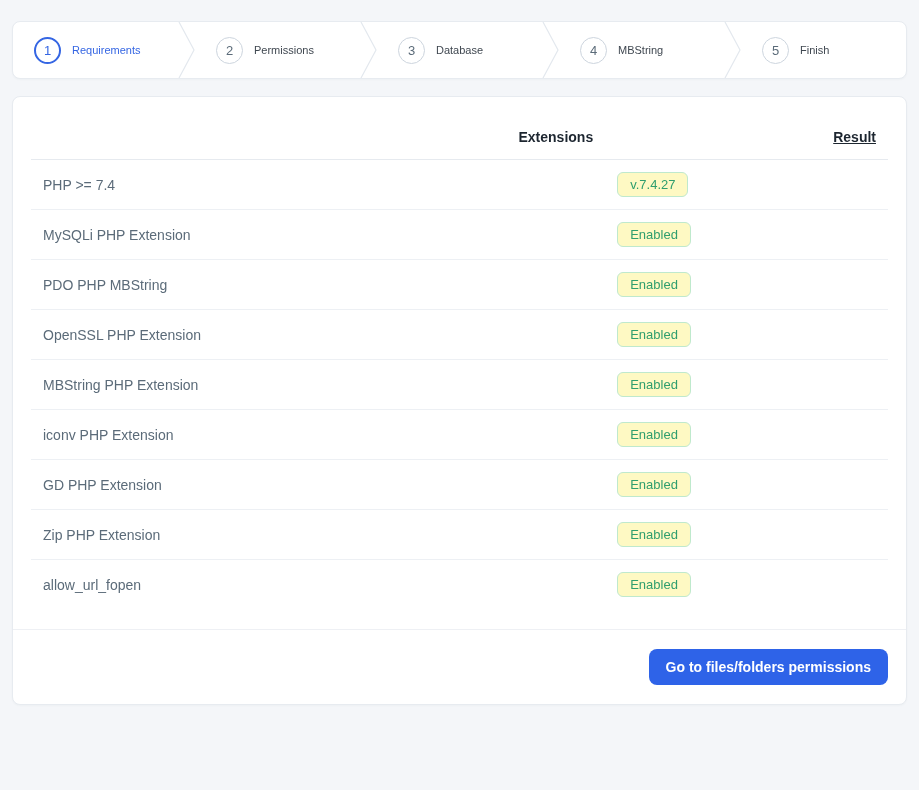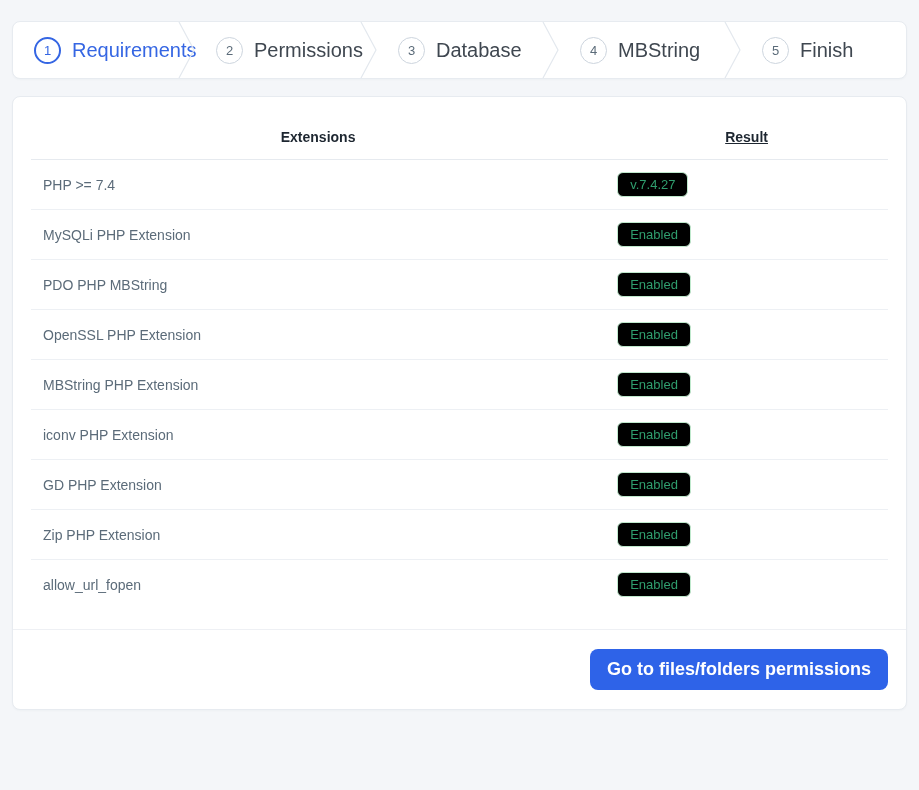--- a/index.html
+++ b/index.html
@@ -40,21 +40,21 @@
     border-radius: 50%;
     border: 1px solid #cdd5de;
     color: #5b6b79;
     font-size: 13px;
     display: flex;
     align-items: center;
     justify-content: center;
     flex: 0 0 auto;
   }
   .step-label {
-    font-size: 20px;
+    font-size: 11px;
     color: #3f4750;
     white-space: nowrap;
   }
   .step.active .step-circle {
     border: 2px solid #3566e3;
     color: #3566e3;
     font-weight: 500;
   }
   .step.active .step-label {
     color: #3566e3;
@@ -62,60 +62,60 @@
   }
   .step-sep { flex: 0 0 auto; display: block; height: 56px; }
 
   
   .req-card-body { padding: 18px 18px 20px 18px; }
   table.req-table {
     width: 100%;
     border-collapse: collapse;
   }
   .req-table th {
-    text-align: center;
+    text-align: right;
     font-size: 14px;
     font-weight: 700;
     color: #1d2630;
     padding: 14px 12px;
     border-bottom: 1px solid #e6eaef;
   }
   .req-table th.col-ext { width: 67%; }
   .req-table th.col-res { width: 33%; text-decoration: underline; }
   .req-table td {
     font-size: 14px;
     color: #5b6b79;
     padding: 12px 12px;
     height: 47px;
   }
   .req-table tbody tr + tr td { border-top: 1px solid #edf0f4; }
 
   .badge-success {
     display: inline-block;
-    background: #000000;
+    background: #fef9c3;
     border: 1px solid #bfe9cd;
     color: #2f9e6e;
     font-size: 13px;
     padding: 3px 12px;
     border-radius: 6px;
     line-height: 17px;
   }
 
   .card-footer {
     border-top: 1px solid #eef0f4;
     padding: 19px 18px;
     text-align: right;
   }
   .btn-primary {
     background: #2e63e8;
     color: #ffffff;
     border: none;
     border-radius: 8px;
     font-family: "Liberation Sans", "DejaVu Sans", sans-serif;
-    font-size: 18px;
+    font-size: 14px;
     font-weight: 700;
     padding: 10px 17px;
     cursor: pointer;
   }
 </style>
 </head>
 <body>
 
 <div class="wrapper">
 

